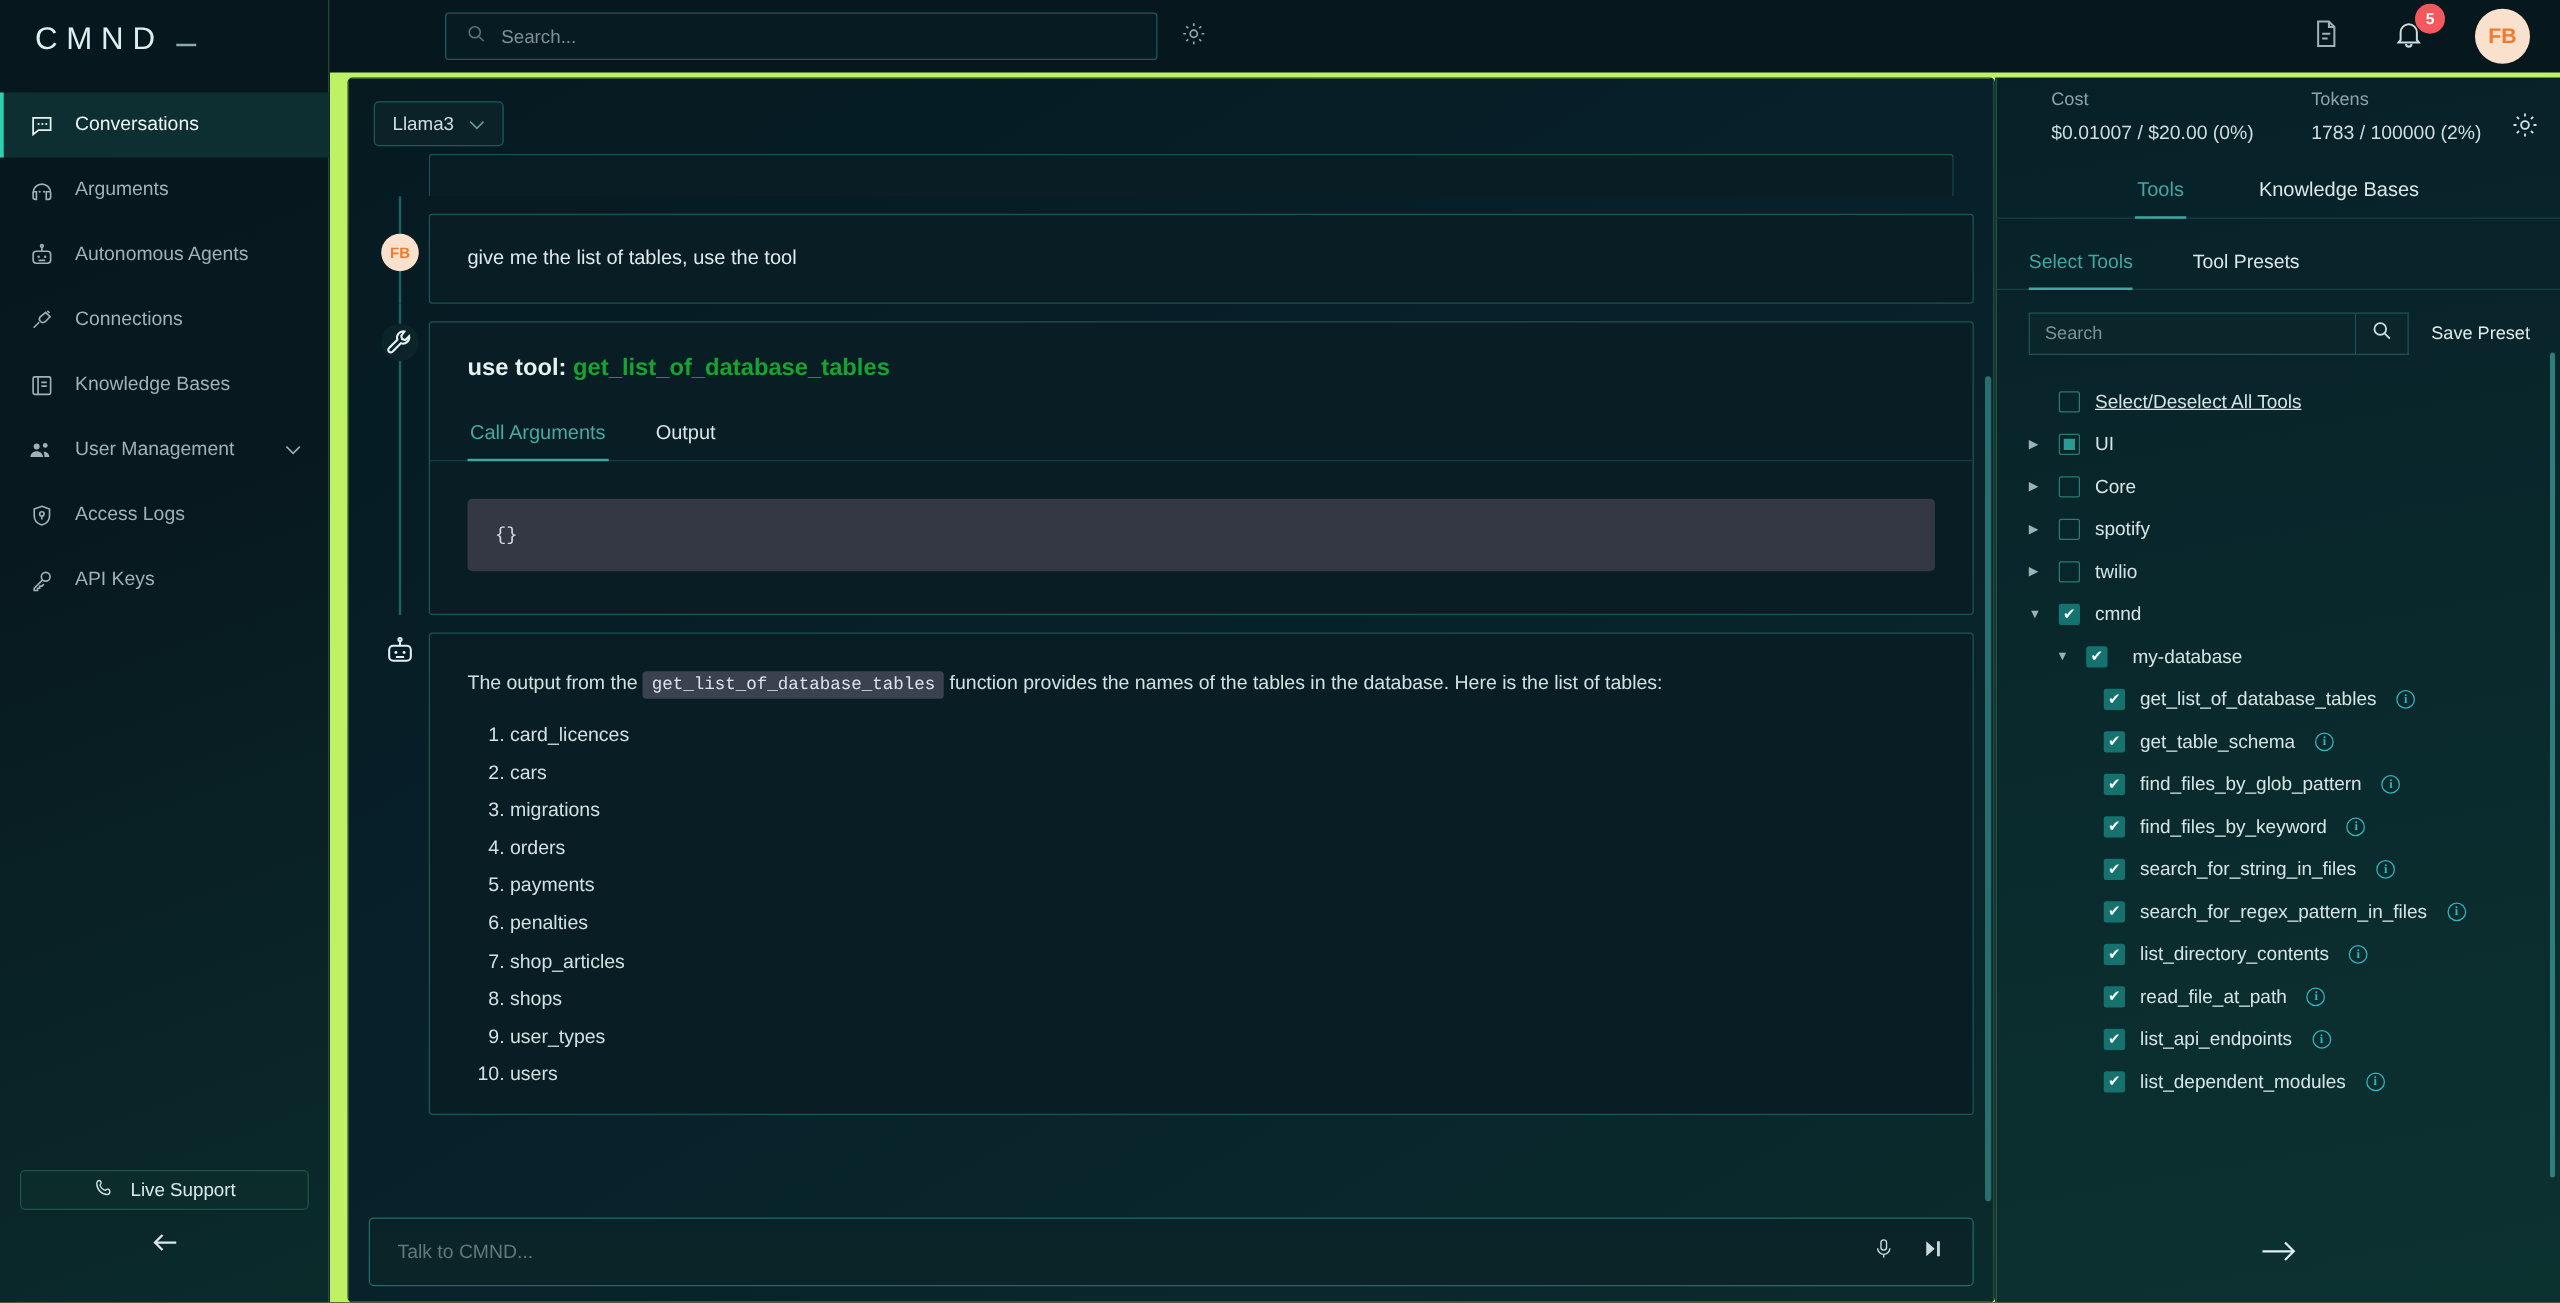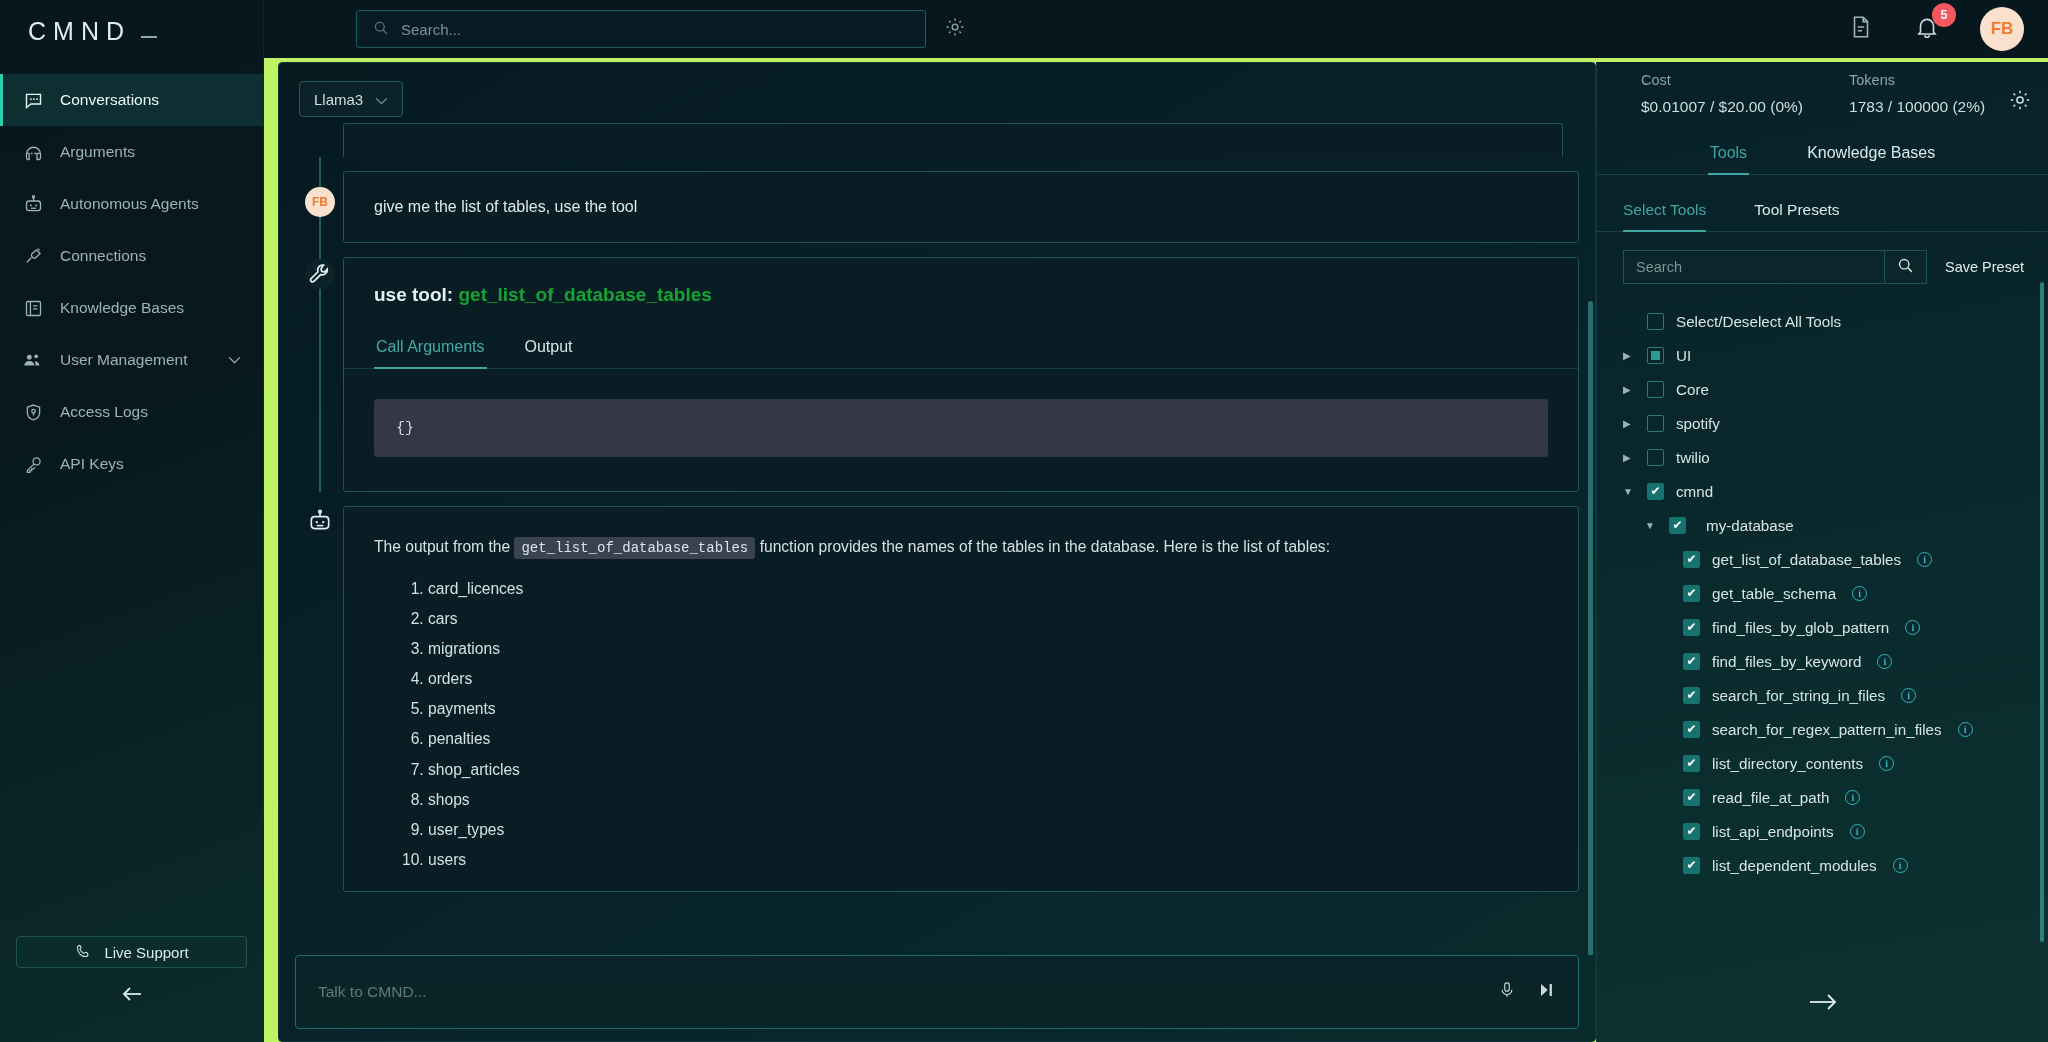--- a/index.html
+++ b/index.html
@@ -146,29 +146,29 @@
     padding: 18px 22px; color:#d5dbe4; font-family:"Liberation Mono", monospace; font-size:15px;
     min-height: 58px; display:flex; align-items:center;
   }
 
   .assist-body { padding: 28px 30px 16px 30px; color:#d3e1e3; font-size:15.6px; line-height: 1.55; }
   code.inline {
     background:#3a4250; color:#dbe3ec; border-radius:3px; padding: 3px 7px;
     font-family:"Liberation Mono", monospace; font-size:14px;
   }
   ol.tables { margin: 14px 0 0 34px; }
-  ol.tables li { padding: 3px 0; font-size:15.6px; color:#d3e1e3;margin-left:20px; }
+  ol.tables li { padding: 3px 0; font-size:15.6px; color:#d3e1e3; }
   .scrollbar-thumb {
     position:absolute; right: 2px; top: 178px; width: 5px; height: 660px;
     background:#2a6f70; border-radius:3px;
   }
 
   .composer-wrap { padding: 0 16px 12px 16px; }
   .composer {
-    height: 74px; border:1px solid #1d6d6b; border-radius:4px;
+    height: 55px; border:1px solid #1d6d6b; border-radius:4px;
     background: linear-gradient(180deg,#0a2329,#0a2527);
     display:flex; align-items:center; padding: 0 22px;
     color:#62787d; font-size:15.5px; cursor:text;
   }
   .composer .actions { margin-left:auto; display:flex; align-items:center; gap:22px; color:#cbdadc; }
 
   
   .rightpanel {
     width: 452px; flex: 0 0 452px;
     background: linear-gradient(170deg,#072028 0%, #0a2b2d 60%, #0c3230 100%);
@@ -558,21 +558,21 @@
                   <circle cx="8.5" cy="8.5" r="5.5"></circle>
                   <path d="M12.8 12.8L17.5 17.5"></path>
                 </svg>
             </span>
           </div>
           <div class="save-preset">Save Preset</div>
         </div>
 
         <div class="tree">
 
-          <div class="trow" style="padding-left:24px;">
+          <div class="trow" style="padding-left:24px;text-decoration:underline;">
             <div class="cb"></div>
             <span>Select/Deselect All Tools</span>
           </div>
 
           <div class="trow">
             <span class="caret">▶</span>
             <div class="cb indet"></div>
             <span>UI</span>
           </div>
 

